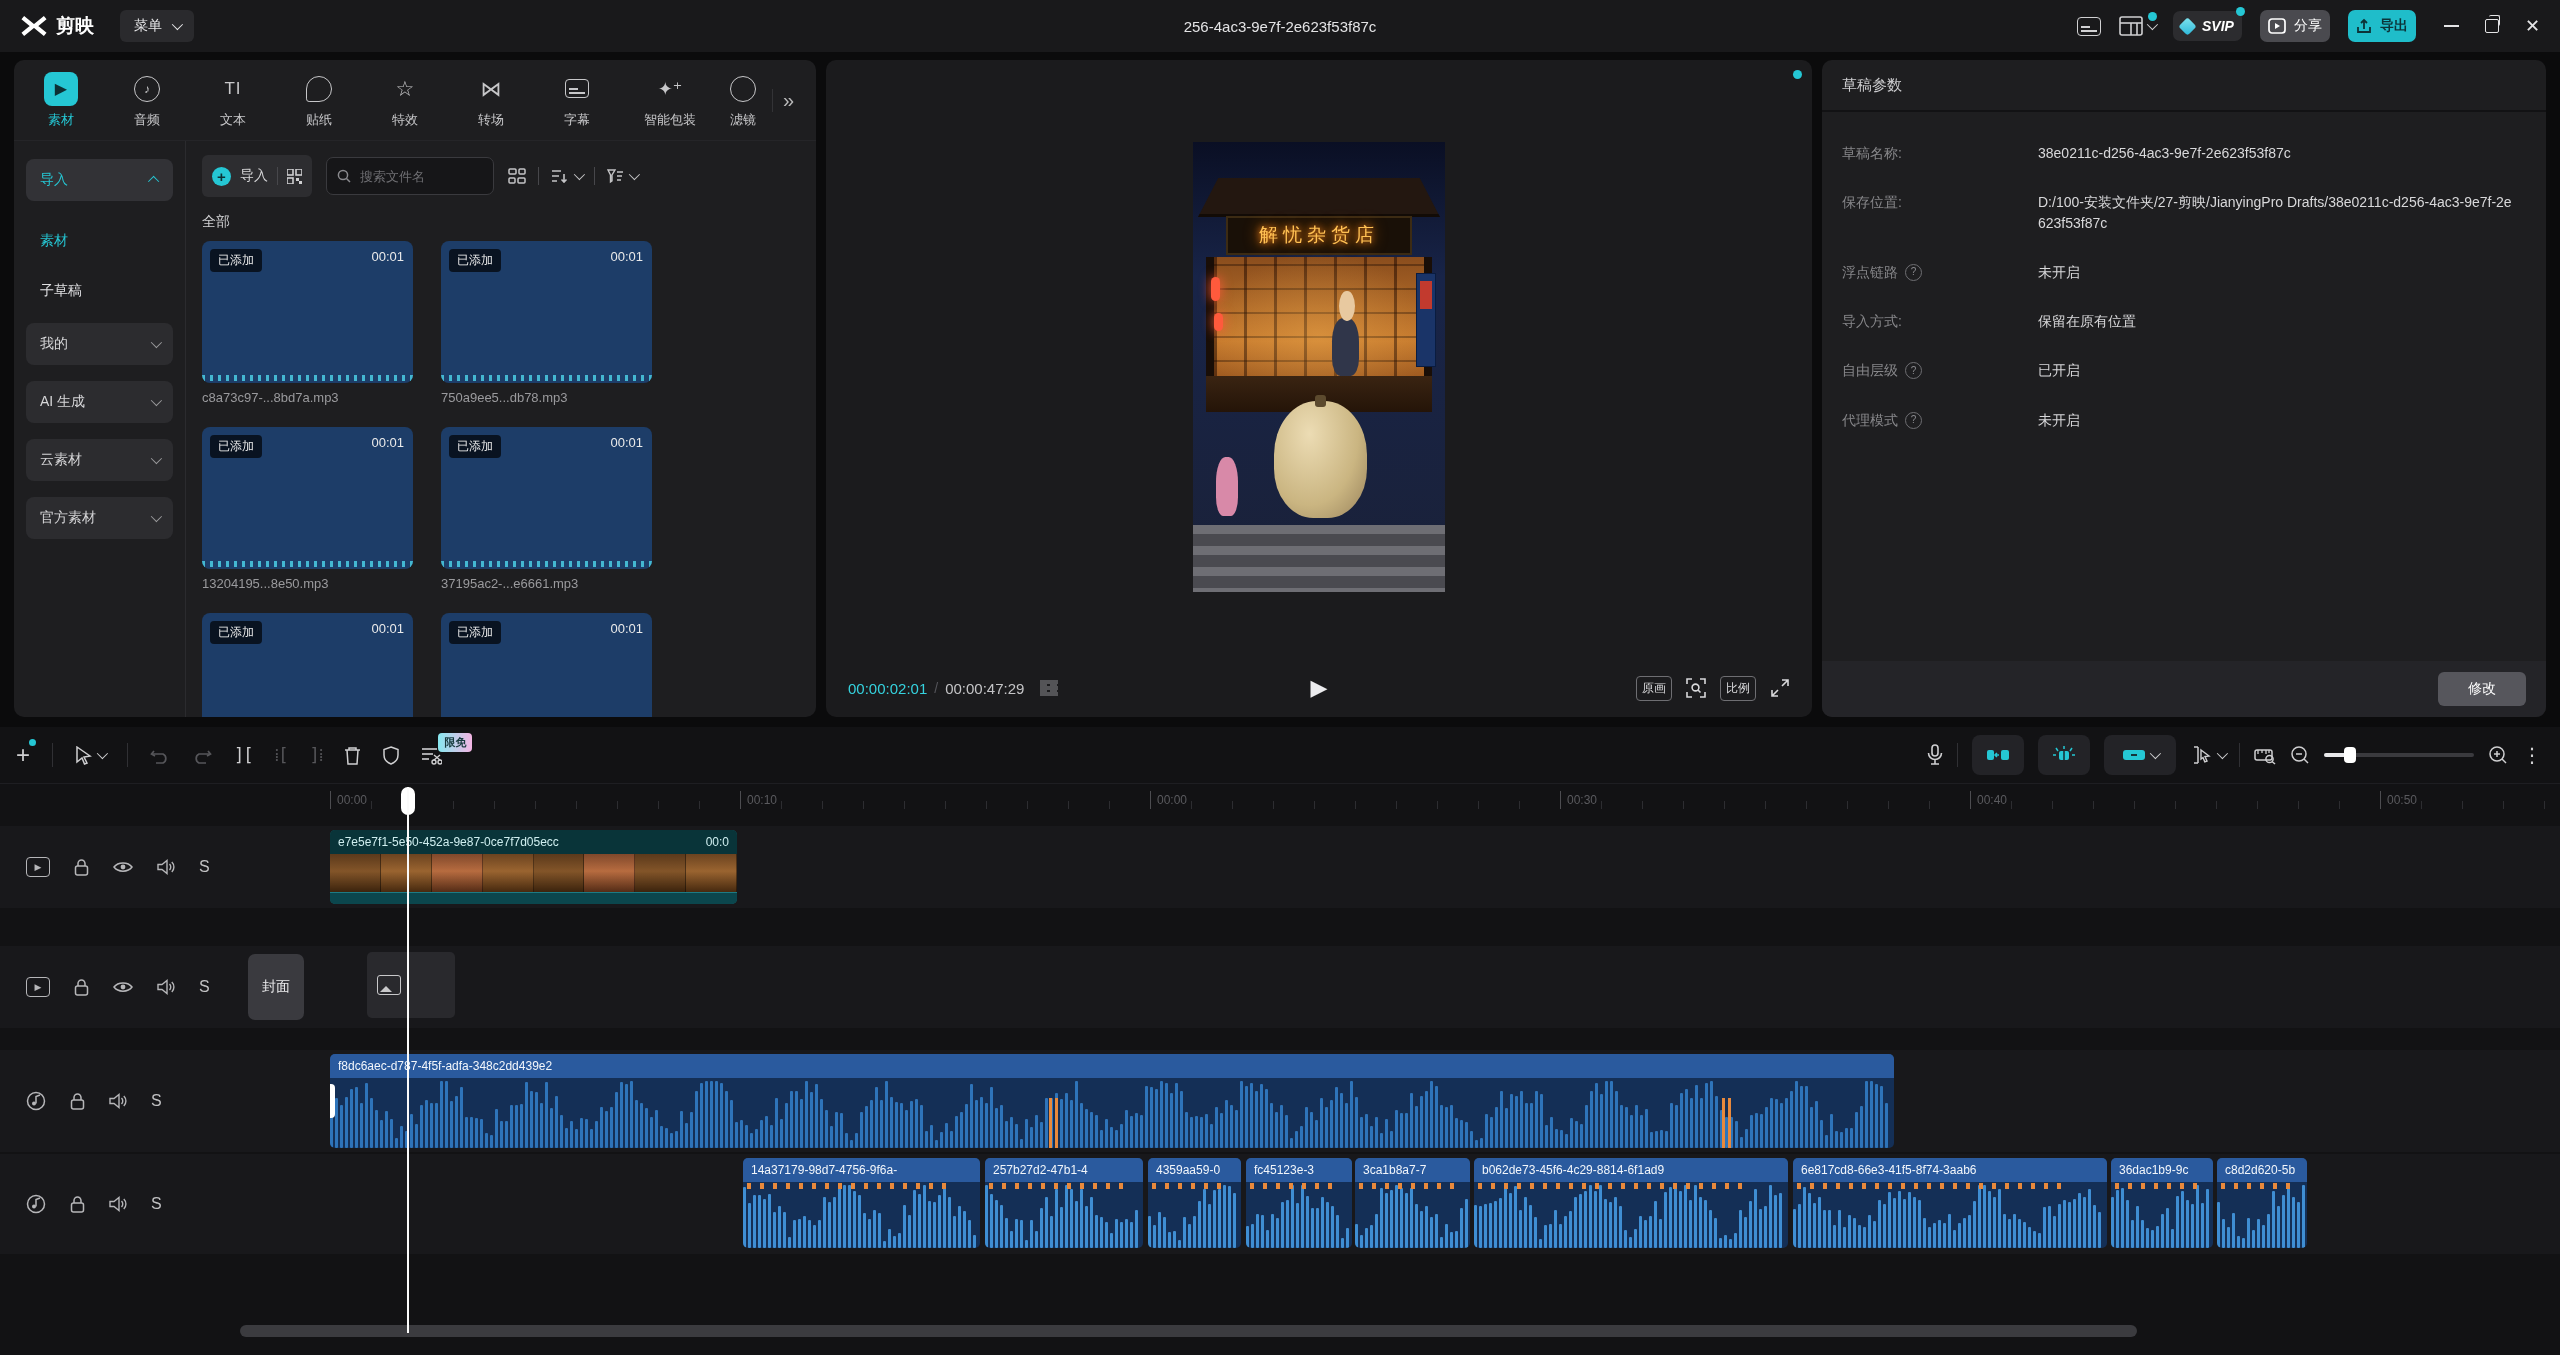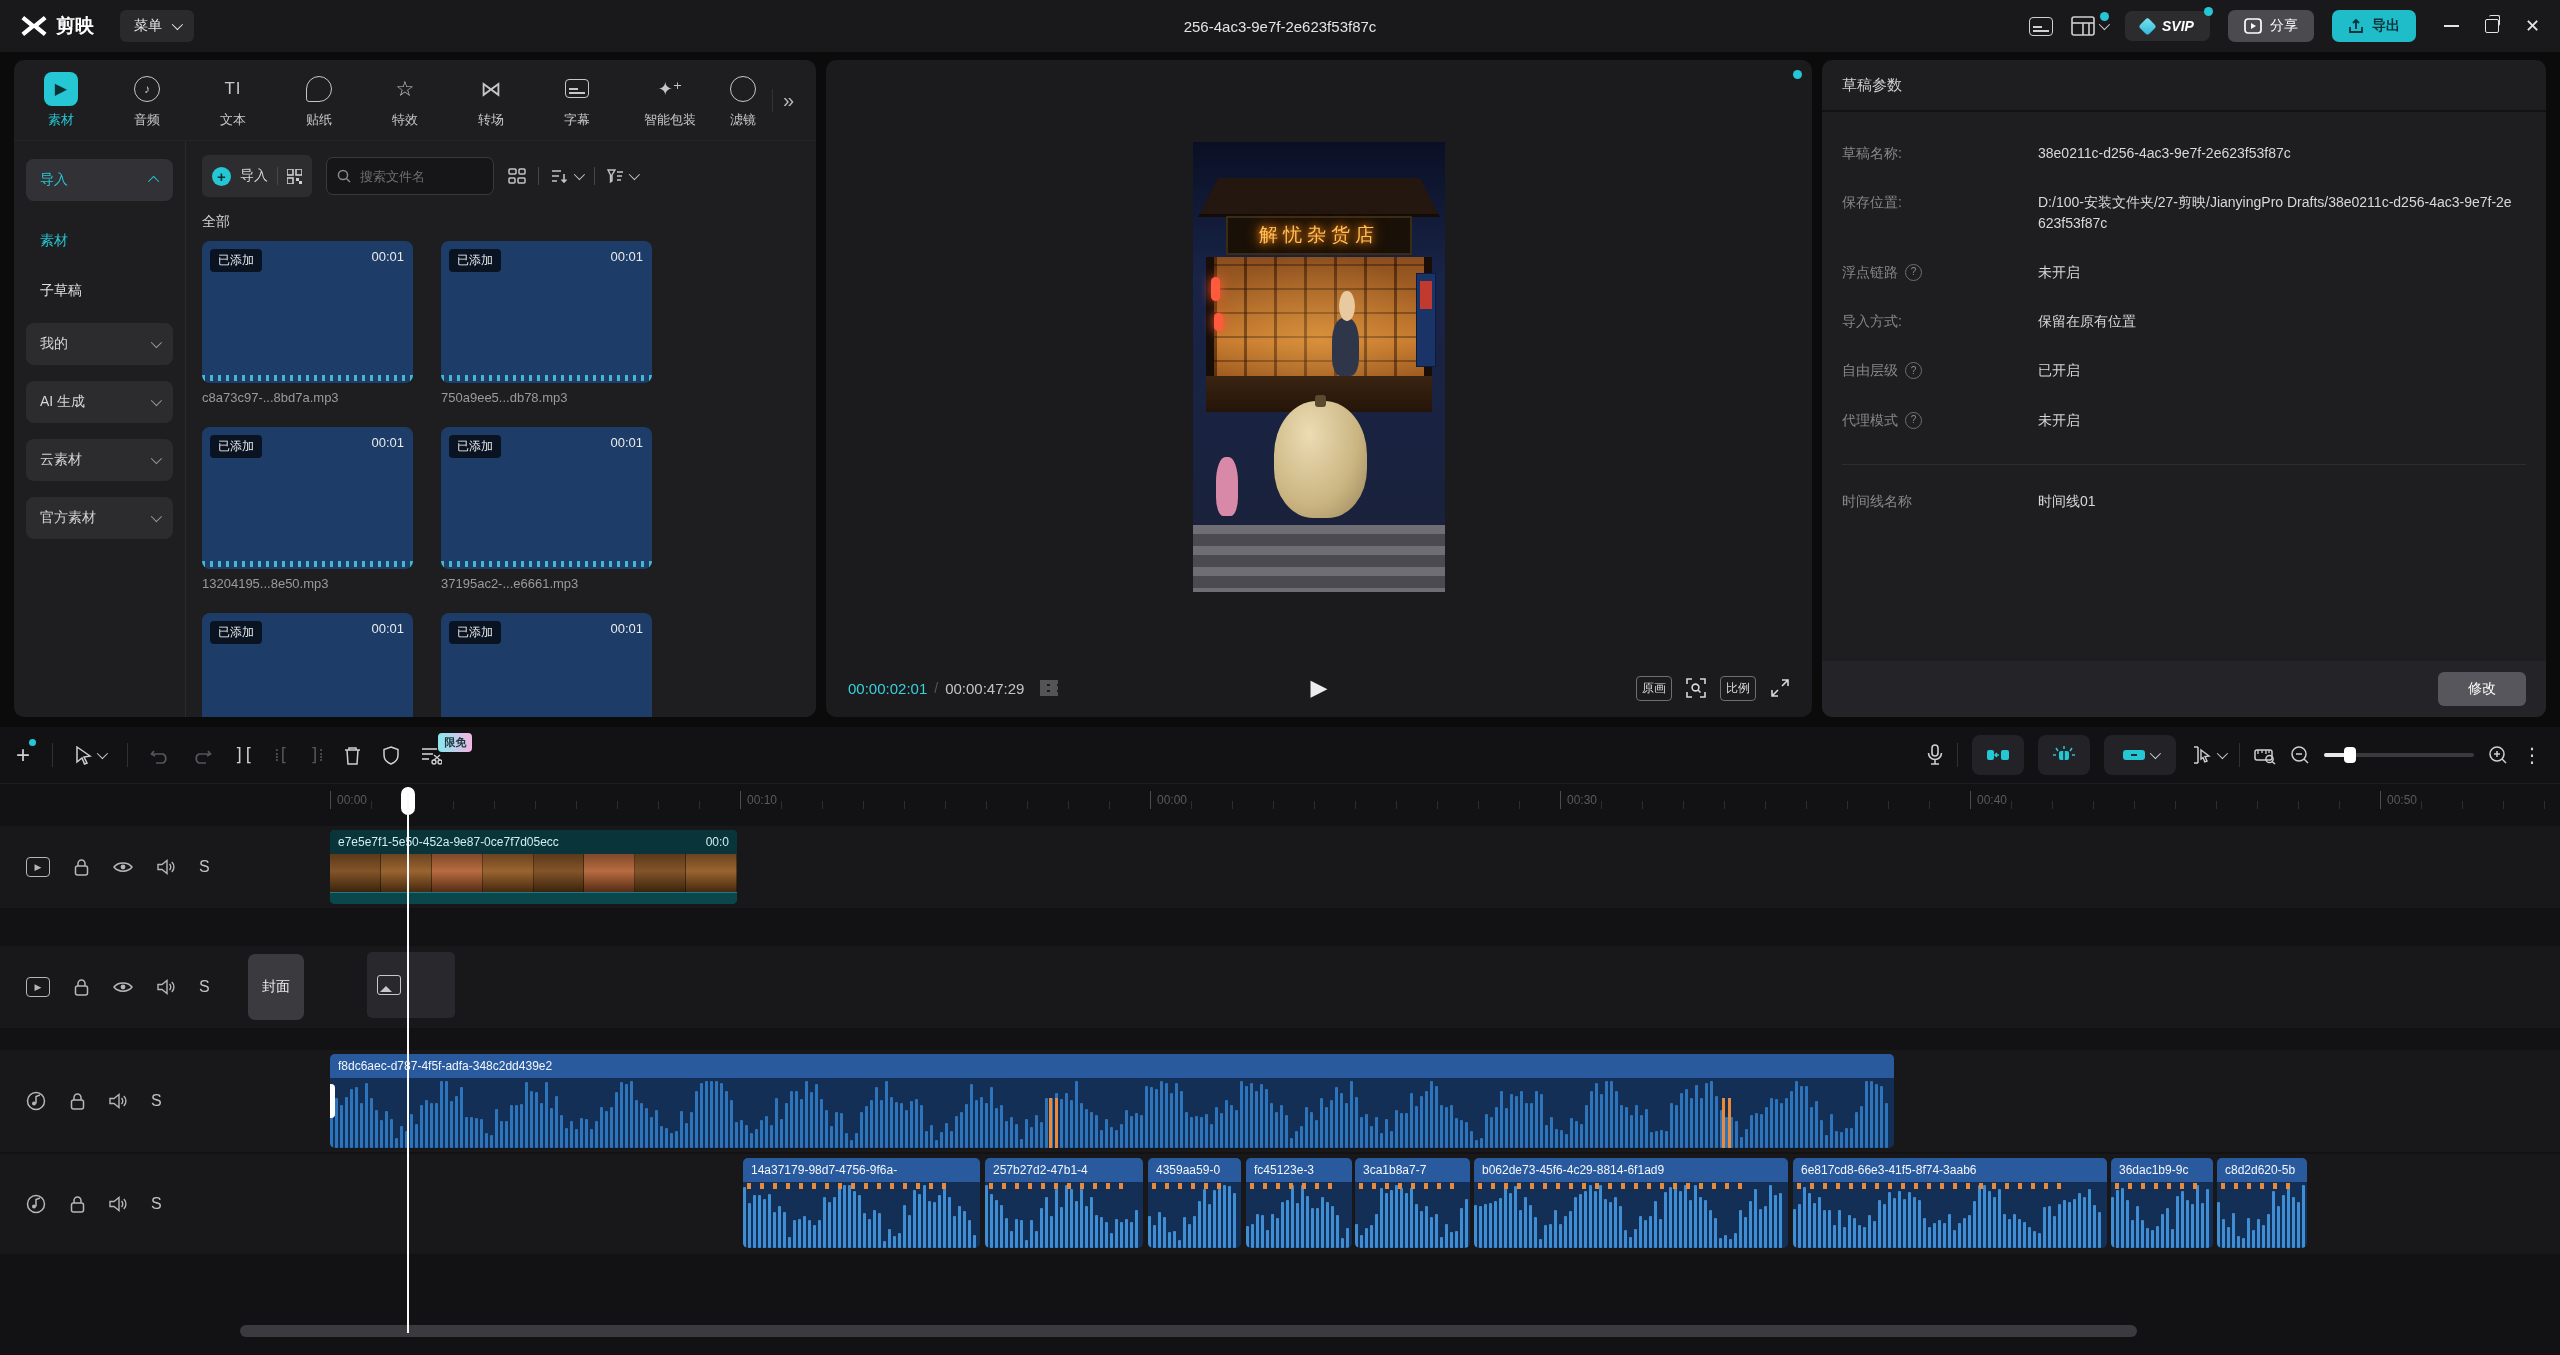--- a/index.html
+++ b/index.html
@@ -8,21 +8,21 @@
   
   .topbar{position:absolute;left:0;top:0;width:2560px;height:52px;background:#19191b;
           display:flex;align-items:center;padding:0 20px;box-sizing:border-box;}
   .logo{display:flex;align-items:center;gap:8px;color:#fff;font-weight:bold;font-size:19px;}
   .menu-btn{margin-left:26px;background:#2a2a2d;border-radius:6px;padding:7px 14px;display:flex;
             align-items:center;gap:10px;color:#e8e8ea;font-size:14px;cursor:default;}
   .win-title{position:absolute;left:0;right:0;text-align:center;font-size:15px;color:#e3e3e5;pointer-events:none;}
   .tb-right{margin-left:auto;display:flex;align-items:center;gap:18px;z-index:2;}
   .tb-ic{position:relative;color:#d0d0d2;display:flex;align-items:center;gap:4px;}
   .dot{position:absolute;width:9px;height:9px;border-radius:50%;background:#25c7d4;}
-  .pill{display:flex;align-items:center;gap:8px;border-radius:7px;padding:7px 16px;font-size:14px;position:relative;}
+  .pill{display:flex;align-items:center;gap:8px;border-radius:7px;padding:7px 8px;font-size:14px;position:relative;}
   .pill.svip{background:#2c2c2f;color:#fff;font-style:italic;font-weight:bold;}
   .pill.share{background:#4a4a4f;color:#fff;}
   .pill.export{background:#1fbdca;color:#0c3338;font-weight:bold;}
   .win-ctl{display:flex;align-items:center;gap:26px;margin-left:10px;color:#e4e4e6;}
   .gem{width:13px;height:13px;background:linear-gradient(135deg,#7fe3ee,#2bb7d9);transform:rotate(45deg);border-radius:3px;}
   .maxi{width:12px;height:12px;border:1.6px solid #e4e4e6;border-radius:2px;position:relative;}
   .maxi::before{content:"";position:absolute;left:3px;top:-5px;width:10px;height:10px;border:1.6px solid #e4e4e6;border-left:none;border-bottom:none;border-radius:2px;}
   .chev{display:inline-block;width:7px;height:7px;border-right:1.8px solid currentColor;border-bottom:1.8px solid currentColor;transform:rotate(45deg) translateY(-2px);}
   .chev.up{transform:rotate(-135deg) translateY(-2px);}
   
@@ -484,24 +484,20 @@
           </span>
         <span class="pvalue">已开启</span>
       </div>
       <div class="prow">
         <span class="plabel">
             <span>代理模式</span>
             <span class="help">?</span>
           </span>
         <span class="pvalue">未开启</span>
       </div>
-      <div class="prow tlname">
-        <span class="plabel">时间线名称</span>
-        <span class="pvalue">时间线01</span>
-      </div>
     </div>
     <div class="pfoot">
       <span class="modify">修改</span>
     </div>
   </section>
 
   <section class="timeline">
     <div class="ttool">
       <span class="ticn" style="font-size:24px;">+
         <span class="dot" style="right:-6px;top:-2px;width:7px;height:7px;"></span>

